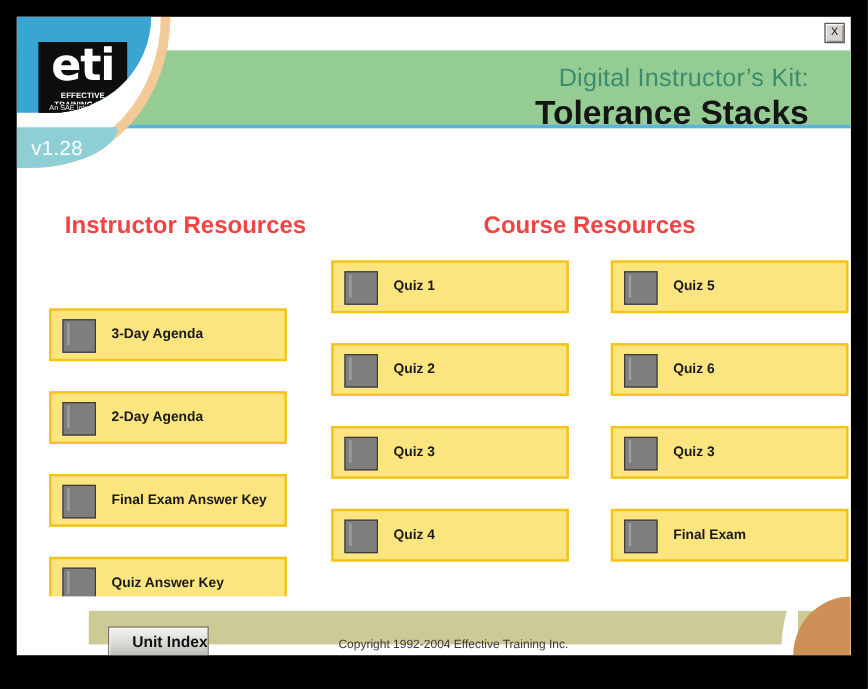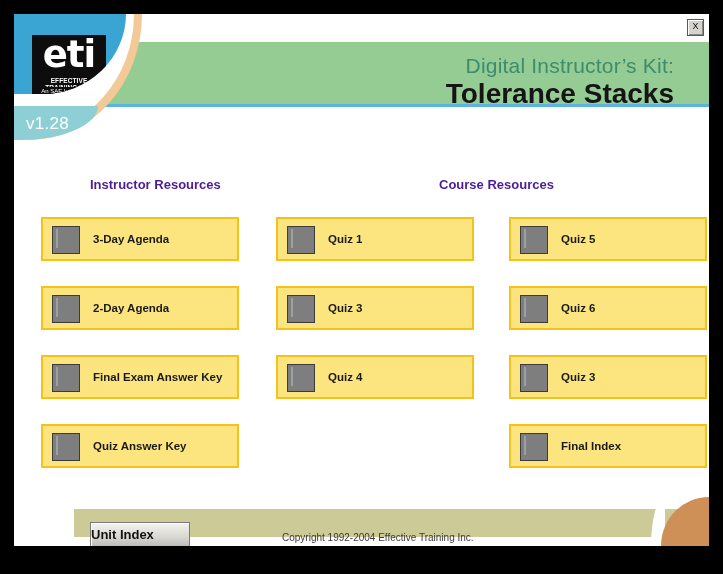--- a/index.html
+++ b/index.html
@@ -197,35 +197,34 @@
     position: absolute;
     left: 0;
     top: 93px;
     width: 695px;
     height: 390px;
     background: #ffffff;
   }
 
   .col-heading {
     position: absolute;
-    font-size: 13px;
-    font-weight: bold;
-    color: #4c1d95;
+    font-size: 20px;
+    font-weight: bold;
+    color: #ef4444;
     white-space: nowrap;
-    margin-left: 36px;
   }
   .heading-instructor { left: 40px;  top: 70px; }
   .heading-course     { left: 389px; top: 70px; }
 
   .column {
     position: absolute;
     top: 110px;
     width: 200px;
   }
-  .col-1 { left: 27px; }
+  .col-1 { left: 27px; margin-top: 40px; }
   .col-2 { left: 262px; text-decoration: underline; }
   .col-3 { left: 495px; }
 
   .res-button {
     position: relative;
     width: 198px;
     height: 44px;
     background: #fce47f;
     border: 2px solid #f5c21c;
     margin-bottom: 25px;
@@ -297,26 +296,26 @@
     width: 14px;
     height: 49px;
     background: #ffffff;
     border-top-left-radius: 14px 49px;
     z-index: 2;
   }
   .unit-index-btn {
     position: absolute;
     left: 76px;
     top: 508px;
-    width: 100px;
+    width: 84px;
     height: 25px;
     background: linear-gradient(to bottom, #f3f3f0 0%, #d9d8d2 60%, #bdbcb6 100%);
     border: 1px solid #7a7a74;
     box-shadow: inset 1px 1px 0 #ffffff;
-    text-align: left;
+    text-align: right;
     line-height: 24px;
     font-size: 13px;
     font-weight: bold;
     color: #111111;
     cursor: pointer;
     z-index: 8;
     box-sizing: border-box;
   }
   .copyright {
     position: absolute;
@@ -378,20 +377,24 @@
         </div>
       </div>
 
       <div class="column col-2">
         <div class="res-button">
           <span class="res-icon"><span class="res-icon-inner"></span></span>
           <span class="res-label">Quiz 1</span>
         </div>
         <div class="res-button">
           <span class="res-icon"><span class="res-icon-inner"></span></span>
+          <span class="res-label">Quiz 2</span>
+        </div>
+        <div class="res-button">
+          <span class="res-icon"><span class="res-icon-inner"></span></span>
           <span class="res-label">Quiz 3</span>
         </div>
         <div class="res-button">
           <span class="res-icon"><span class="res-icon-inner"></span></span>
           <span class="res-label">Quiz 4</span>
         </div>
       </div>
 
       <div class="column col-3">
         <div class="res-button">
@@ -401,21 +404,21 @@
         <div class="res-button">
           <span class="res-icon"><span class="res-icon-inner"></span></span>
           <span class="res-label">Quiz 6</span>
         </div>
         <div class="res-button">
           <span class="res-icon"><span class="res-icon-inner"></span></span>
           <span class="res-label">Quiz 3</span>
         </div>
         <div class="res-button">
           <span class="res-icon"><span class="res-icon-inner"></span></span>
-          <span class="res-label">Final Index</span>
+          <span class="res-label">Final Exam</span>
         </div>
       </div>
 
     </div>
 
     <div class="footer">
       <div class="footer-bar"></div>
       <div class="footer-corner-gap"></div>
       <div class="footer-corner"></div>
     </div>

